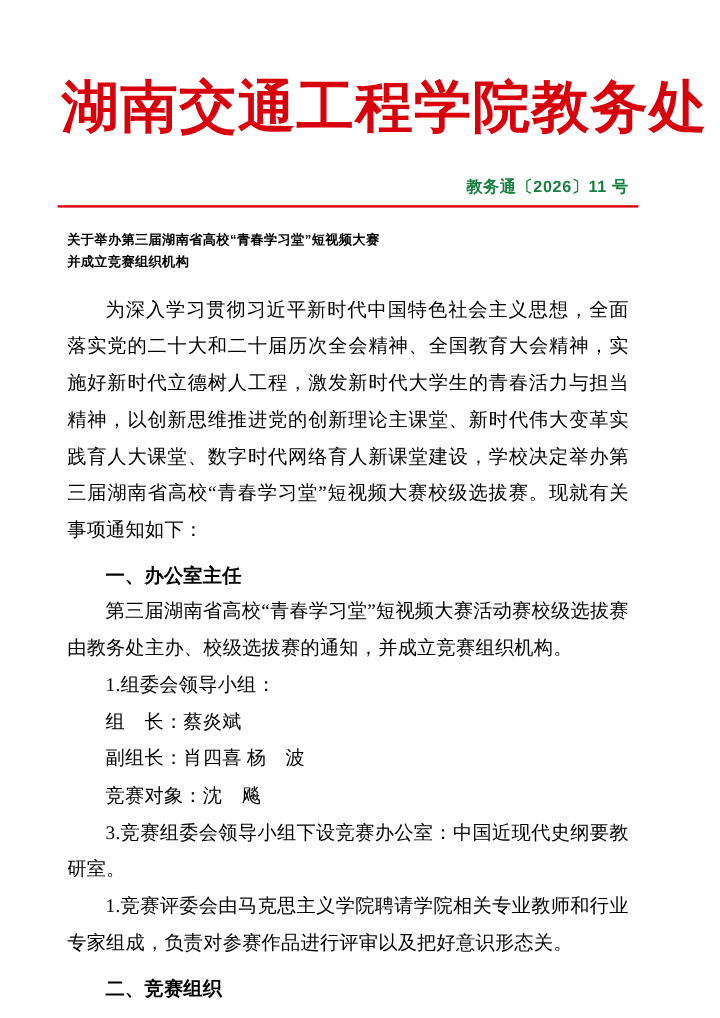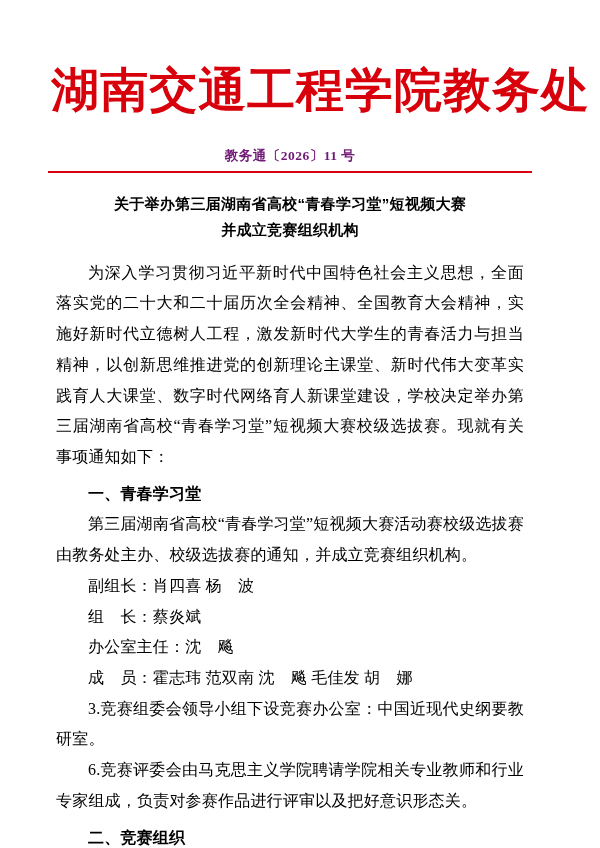--- a/index.html
+++ b/index.html
@@ -28,38 +28,38 @@
     font-family: "DejaVu Serif", serif;
     font-weight: bold;
     font-size: 47px;
     line-height: 1.12;
     letter-spacing: 1px;
     white-space: nowrap;
     margin: 0 0 4px 0;
     transform: scaleX(1.02);
   }
   .doc-number {
-    text-align: center;
-    font-family: Liberation Serif, serif;
+    text-align: right;
+    font-family: Liberation Sans, sans-serif;
     font-size: 13.5px;
     font-weight: bold;
-    color: #701a75;
+    color: #15803d;
     margin: 30px 0 6px 0;
     letter-spacing: 0.5px;
   }
   .red-rule {
     height: 2.5px;
     background: #d8000b;
     margin: 0 -8px 18px -8px;
   }
   .doc-title {
-    text-align: center;
+    text-align: left;
     font-family: Liberation Sans, sans-serif;
     font-weight: bold;
-    font-size: 15px;
+    font-size: 11px;
     line-height: 1.75;
     letter-spacing: 0.3px;
     margin: 0 0 14px 0;
   }
   .doc-title div { white-space: nowrap; }
   .body-text p {
     margin: 0;
     font-size: 16px;
     line-height: 1.92;
     text-align: justify;
@@ -87,27 +87,27 @@
 
   <div class="doc-title">
     <div>关于举办第三届湖南省高校“青春学习堂”短视频大赛</div>
     <div>并成立竞赛组织机构</div>
   </div>
 
   <div class="body-text">
     <p class="indent2">为深入学习贯彻习近平新时代中国特色社会主义思想，全面落实党的二十大和二十届历次全会精神、全国教育大会精神，实施好新时代立德树人工程，激发新时代大学生的青春活力与担当精神，以创新思维推进党的创新理论主课堂、新时代伟大变革实践育人大课堂、数字时代网络育人新课堂建设，学校决定举办第三届湖南省高校“青春学习堂”短视频大赛校级选拔赛。现就有关事项通知如下：</p>
 
     <div class="gap"></div>
-    <p class="section-head">一、青春学习堂</p>
+    <p class="section-head">一、办公室主任</p>
 
     <p class="indent2">第三届湖南省高校“青春学习堂”短视频大赛活动赛校级选拔赛由教务处主办、校级选拔赛的通知，并成立竞赛组织机构。</p>
+    <p class="indent2">1.组委会领导小组：</p>
+    <p class="indent2">组　长：蔡炎斌</p>
     <p class="indent2">副组长：肖四喜 杨　波</p>
-    <p class="indent2">组　长：蔡炎斌</p>
-    <p class="indent2">办公室主任：沈　飚</p>
-    <p class="indent2">成　员：霍志玮 范双南 沈　飚 毛佳发 胡　娜</p>
+    <p class="indent2">竞赛对象：沈　飚</p>
     <p class="indent2">3.竞赛组委会领导小组下设竞赛办公室：中国近现代史纲要教研室。</p>
-    <p class="indent2">6.竞赛评委会由马克思主义学院聘请学院相关专业教师和行业专家组成，负责对参赛作品进行评审以及把好意识形态关。</p>
+    <p class="indent2">1.竞赛评委会由马克思主义学院聘请学院相关专业教师和行业专家组成，负责对参赛作品进行评审以及把好意识形态关。</p>
 
     <div class="gap"></div>
     <p class="section-head">二、竞赛组织</p>
   </div>
 
 </div>
 
 </body></html>

